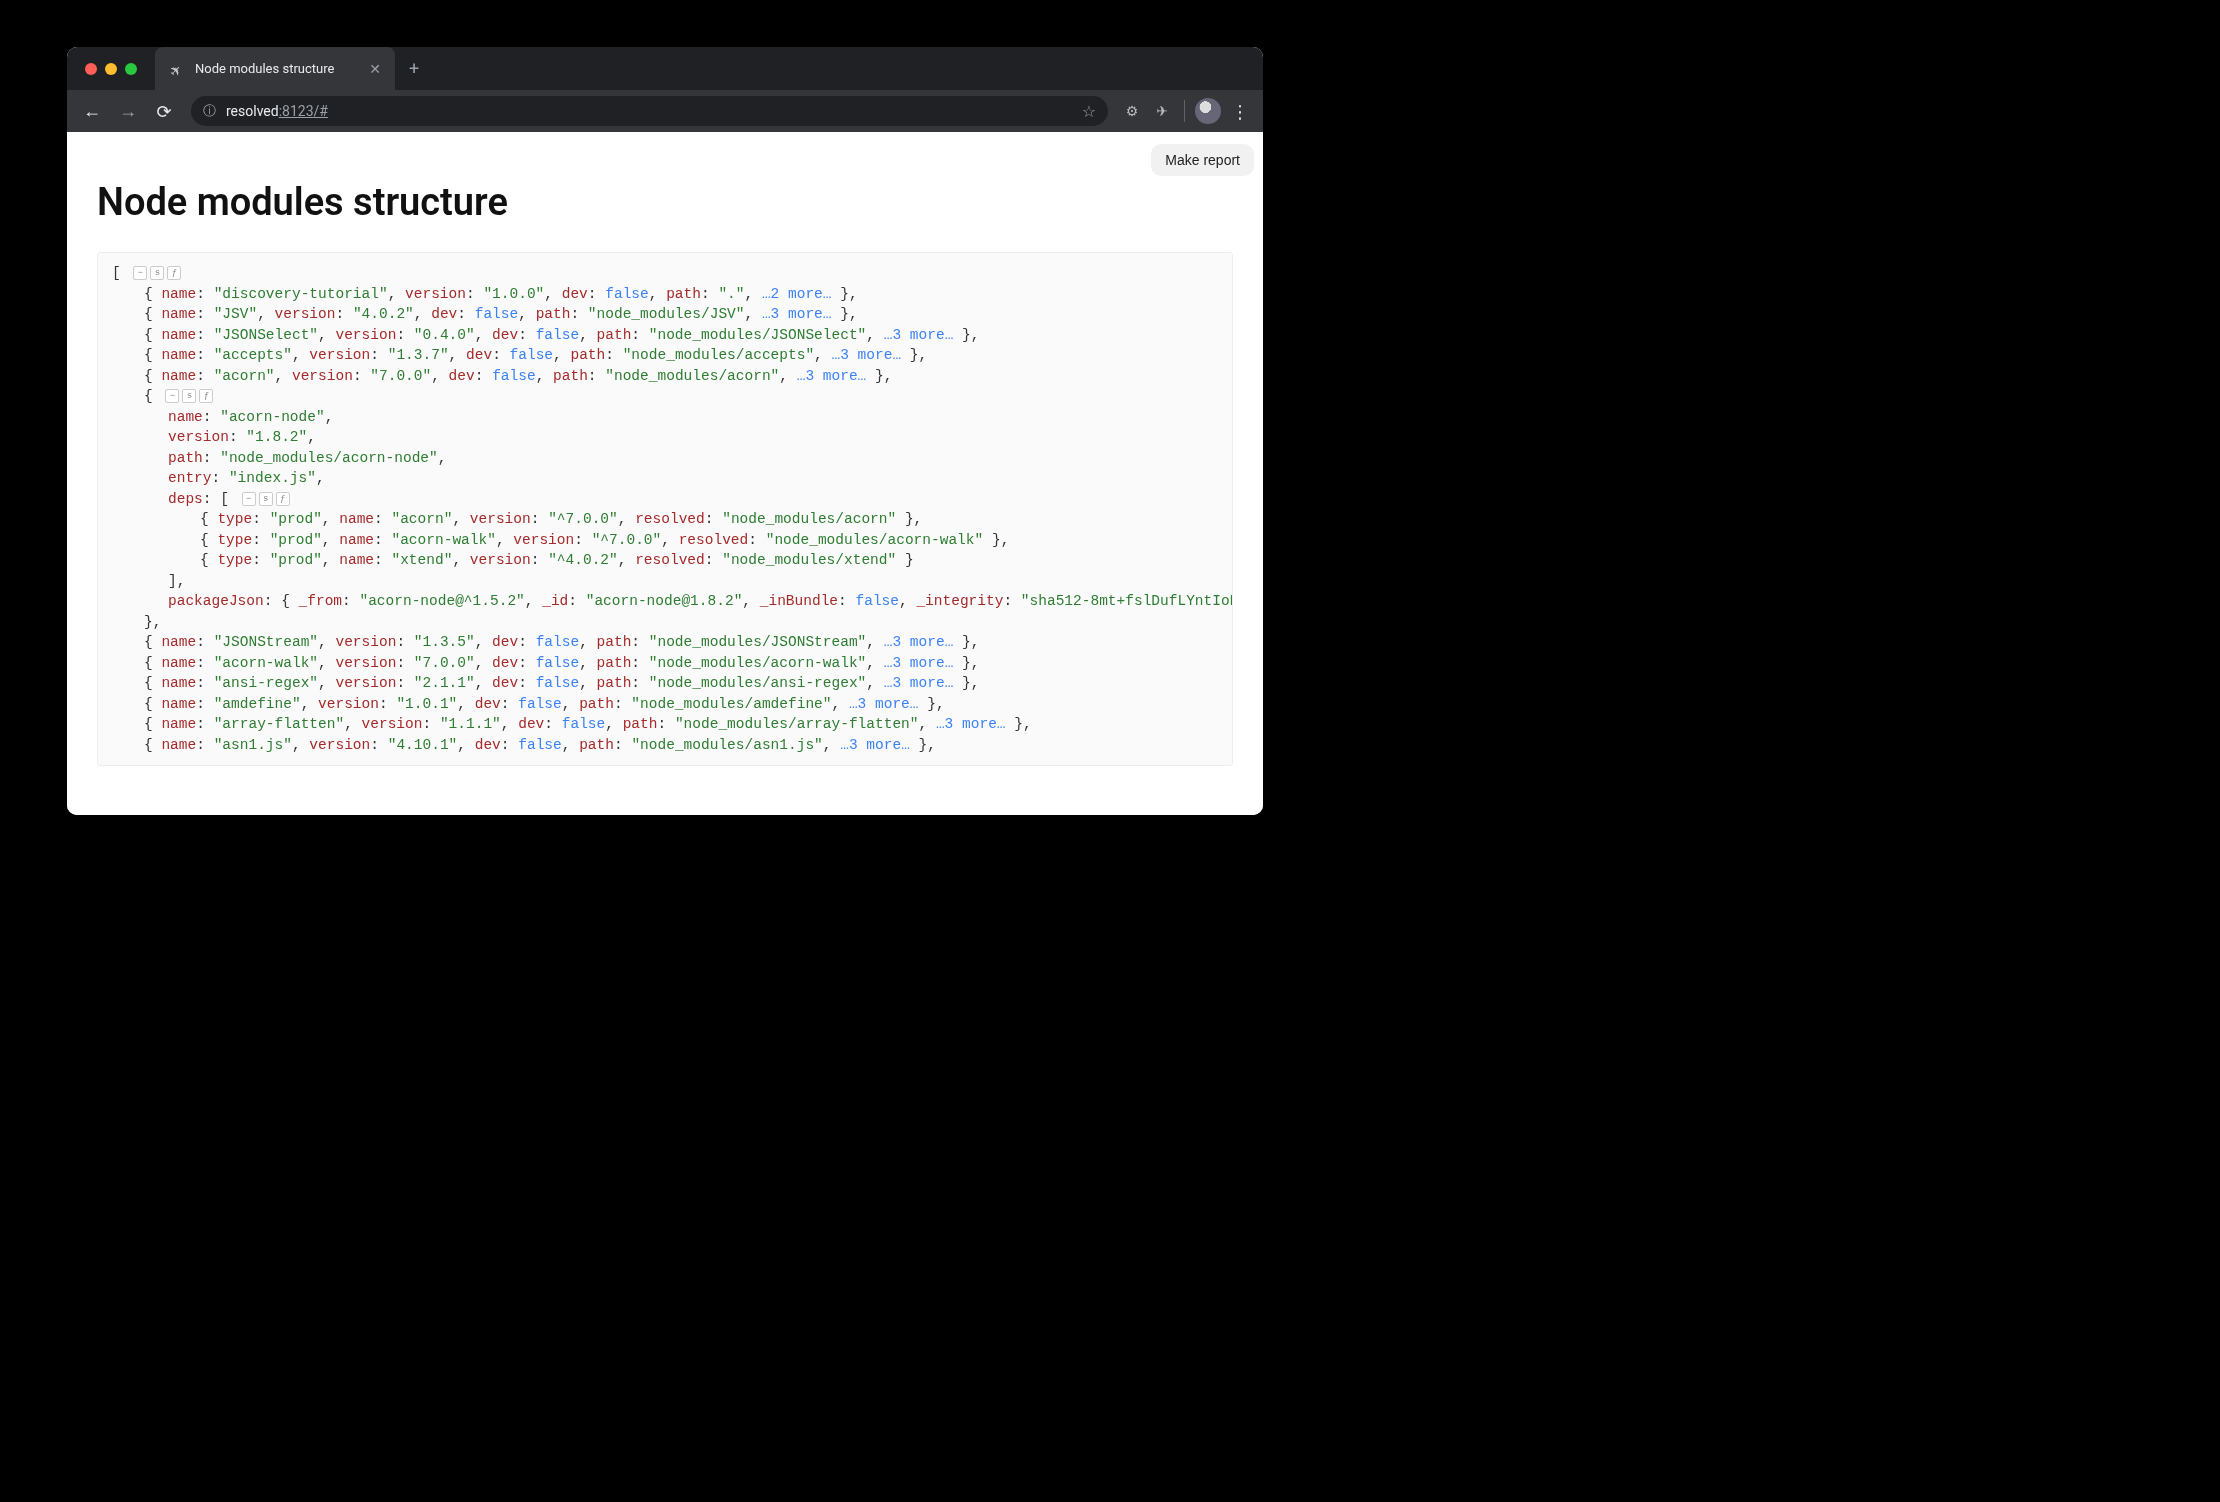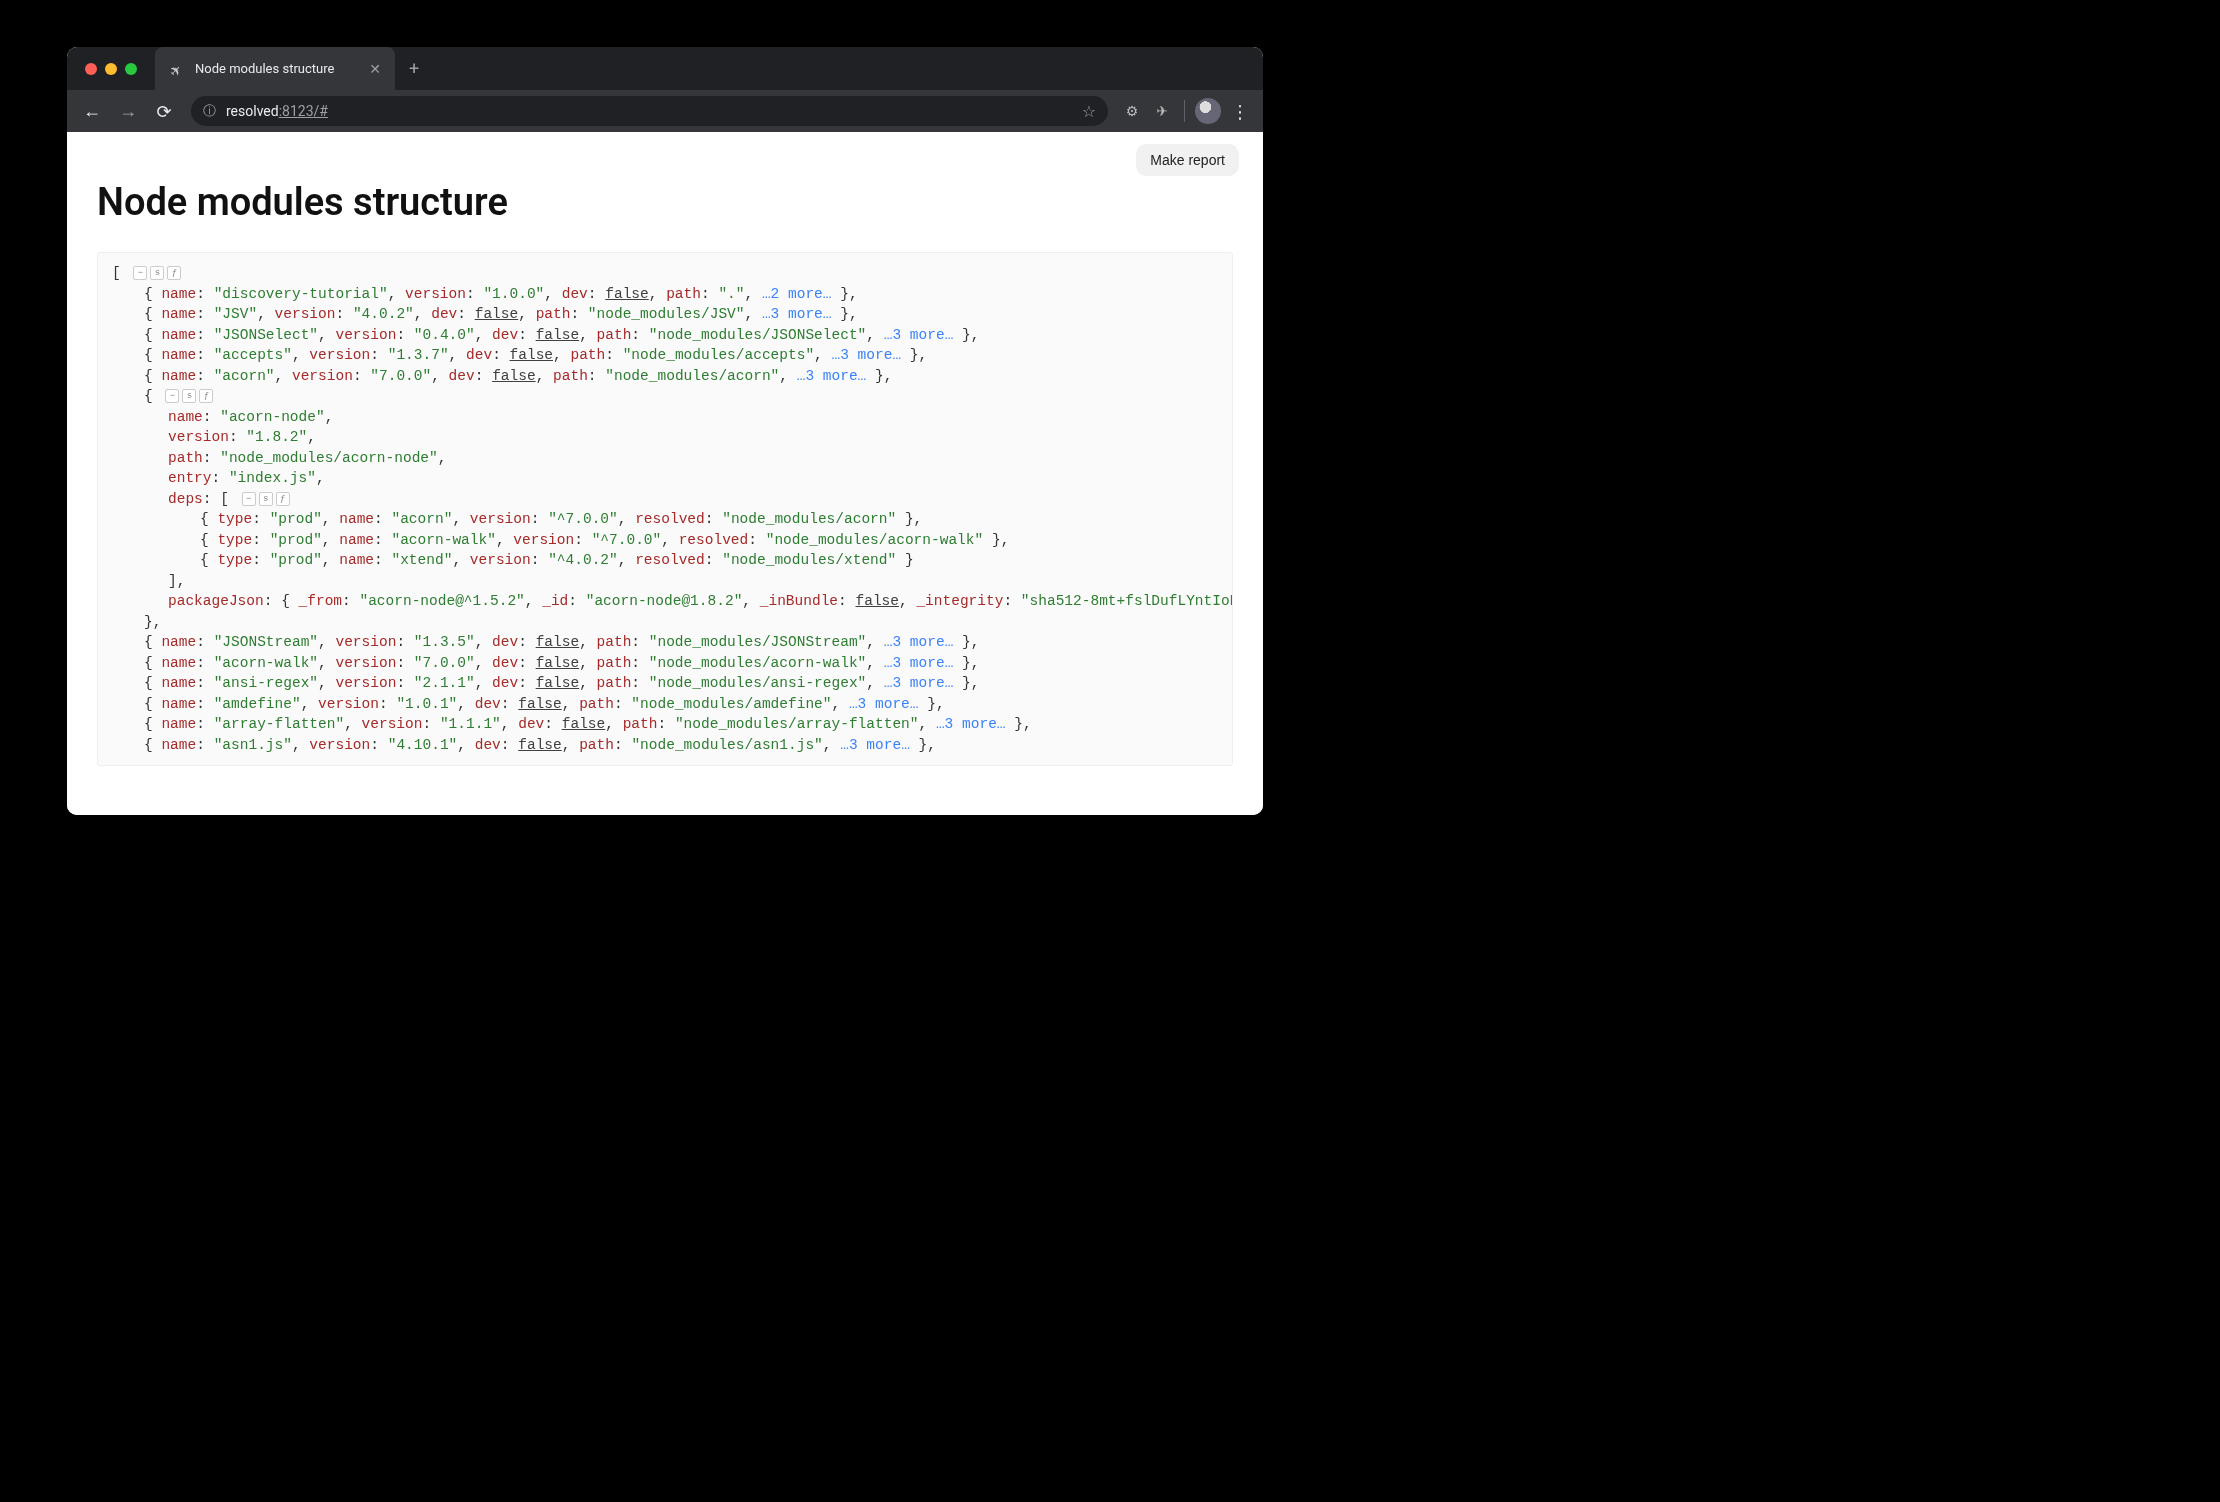--- a/index.html
+++ b/index.html
@@ -91,21 +91,21 @@
 .omnibox .url .port { color: #9aa0a6; text-decoration: underline; }
 .omnibox .star { margin-left: auto; color: #9aa0a6; font-size: 16px; }
 .ext { width: 24px; height: 24px; display:flex; align-items:center; justify-content:center; color:#bbb; font-size:14px; }
 .sep { width: 1px; height: 22px; background: #5f6368; margin: 0 4px; }
 .avatar { width: 26px; height: 26px; border-radius: 50%; background: #556; background: radial-gradient(circle at 40% 35%, #ddd 0 25%, #667 26% 100%); }
 .menu-dots { color: #e8eaed; font-size: 18px; width: 26px; text-align:center; }
 
 .content { padding: 0 30px; height: calc(100% - 85px); overflow: hidden; background:#fff; position:relative;}
 .make-report {
   position: absolute;
-  top: 12px; right: 24px;
+  top: 12px; right: 9px;
   background: #f1f1f1;
   border: none;
   padding: 8px 14px;
   font-size: 14px;
   border-radius: 10px;
   cursor: pointer;
   color: #222;
 }
 h1.page-title {
   font-size: 38px;
@@ -125,21 +125,21 @@
   white-space: nowrap;
   overflow: hidden;
   color: #333;
 }
 .struct .line { display:block; white-space: pre; }
 .indent1 { padding-left: 32px; }
 .indent2 { padding-left: 56px; }
 .indent3 { padding-left: 88px; }
 .key { color: #a52a2a; }
 .str { color: #2e7d32; }
-.bool { color: #404040; text-decoration: underline; }
+.bool { color: #3b82f6; }
 .more { color: #3b82f6; }
 .brace { color: #333; }
 .controls {
   display: inline-flex; gap: 3px; vertical-align: middle; margin: 0 4px;
 }
 .ctrl {
   display:inline-block;
   width: 14px; height: 14px;
   border: 1px solid #ccc;
   border-radius: 2px;

